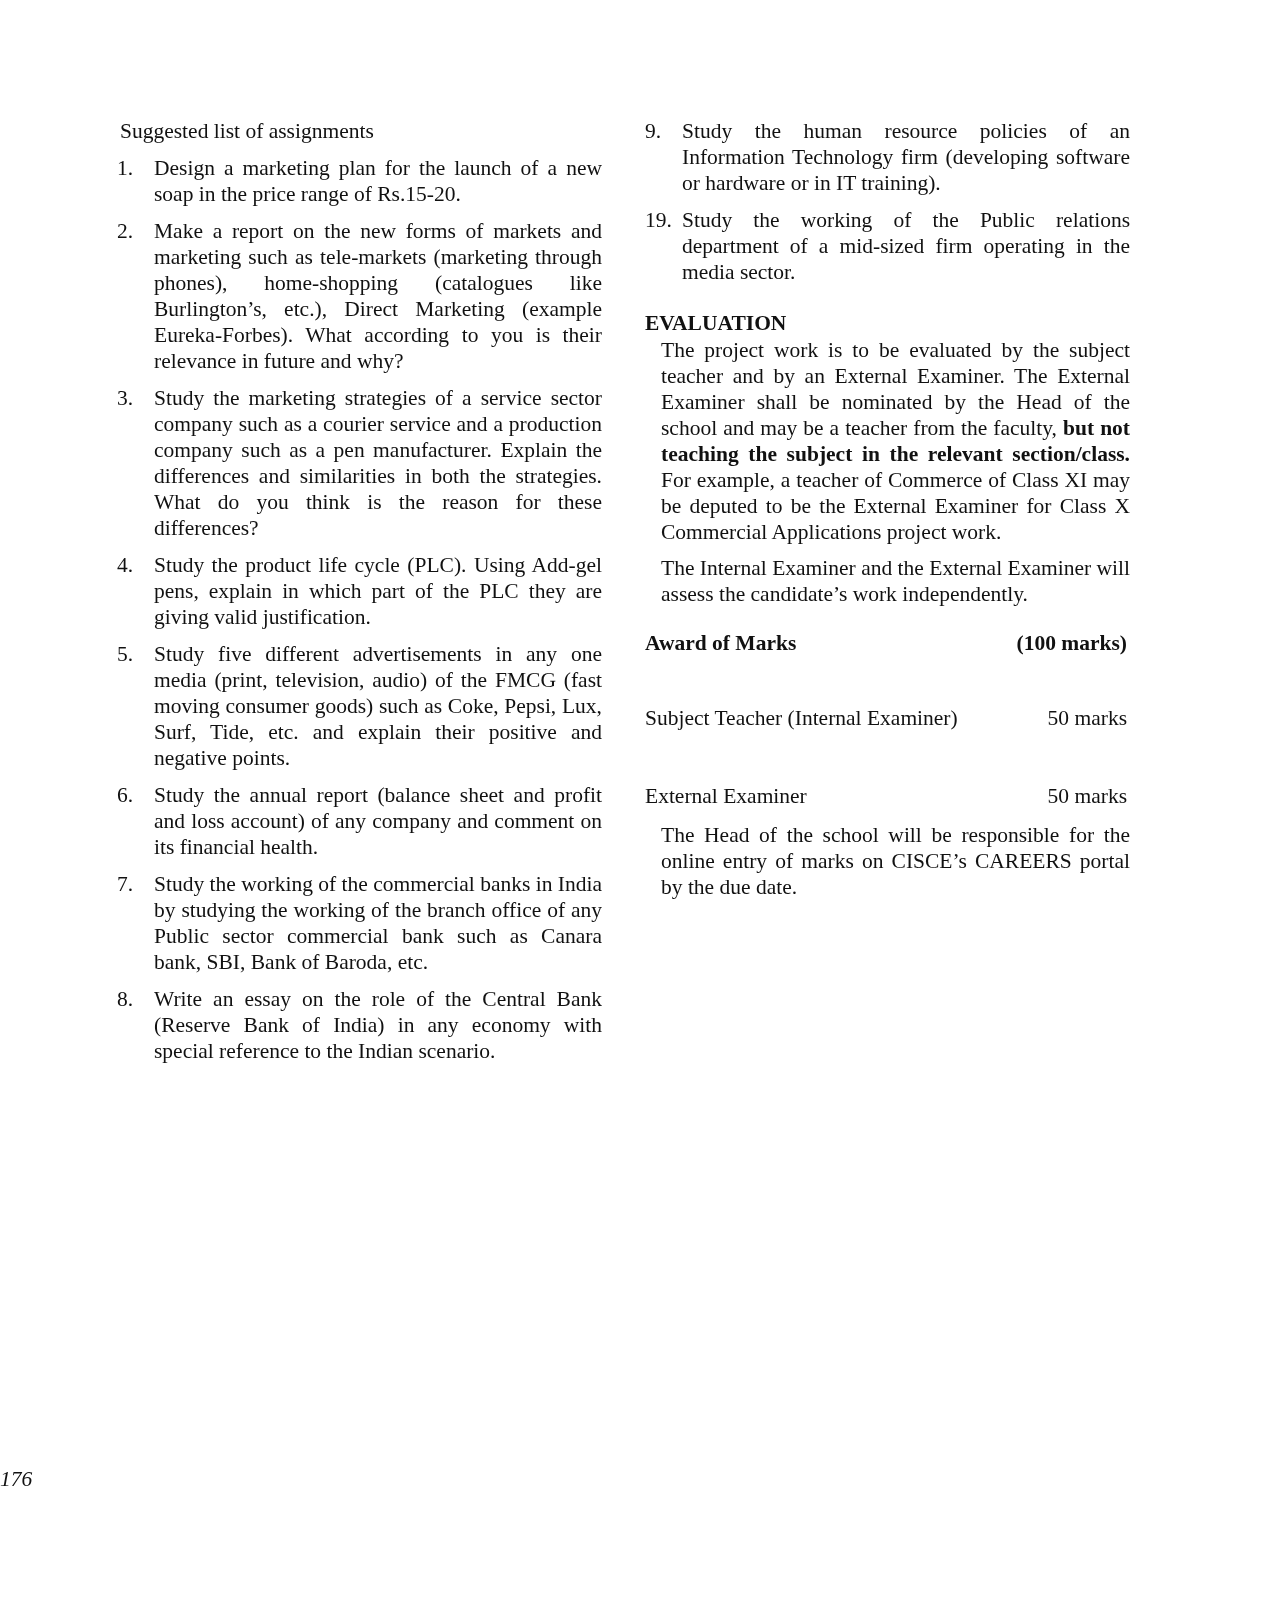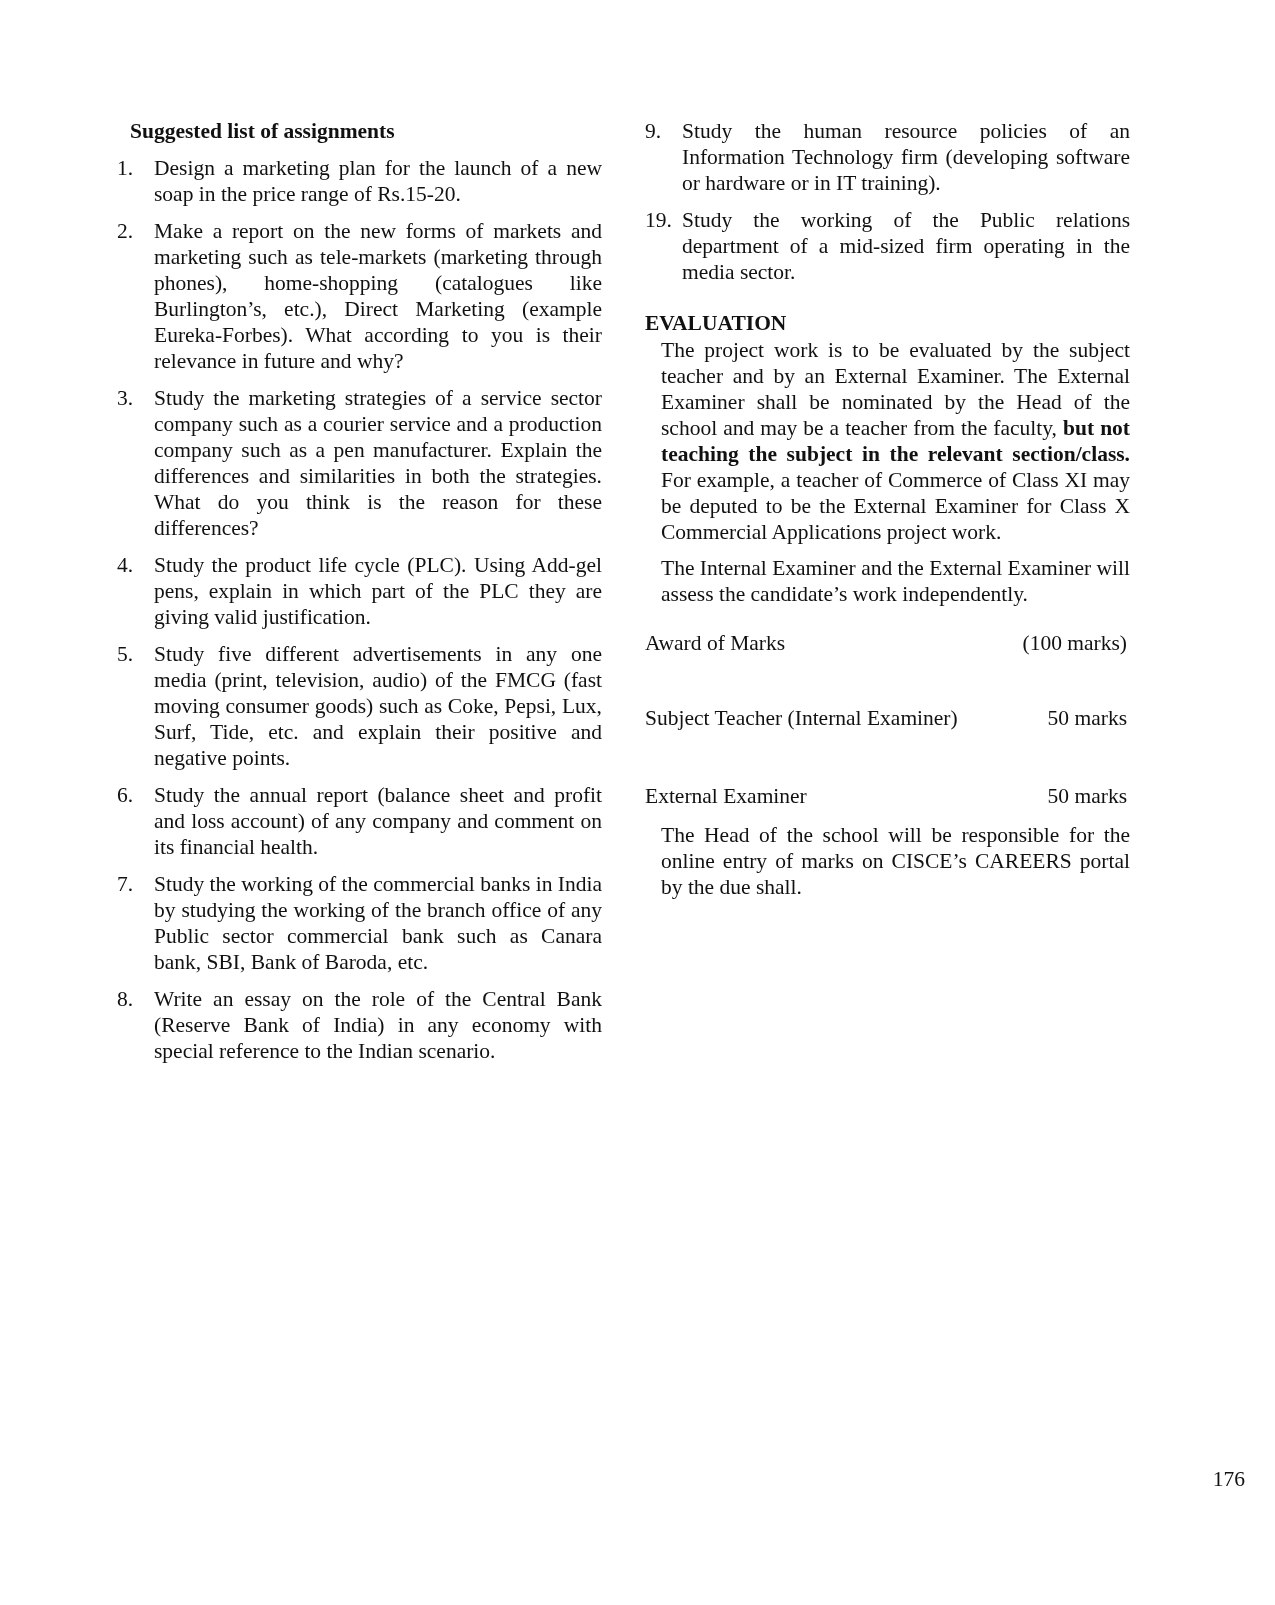--- a/index.html
+++ b/index.html
@@ -19,22 +19,22 @@
     }
     .col {
       position: absolute;
       top: 118px;
       width: 485px;
     }
     .col-left { left: 117px; }
     .col-right { left: 645px; }
 
     .heading {
-      font-weight: bold;
-      margin: 0 0 11px 13px;
+      font-weight: normal;
+      margin: 0 0 11px 3px;
       line-height: 26px;
     }
     ol.assign {
       list-style: none;
       margin: 0;
       padding: 0;
     }
     ol.assign li {
       position: relative;
       padding-left: 37px;
@@ -55,39 +55,40 @@
     p.para {
       margin: 0 0 10px 16px;
       text-align: justify;
       line-height: 26px;
     }
     p.para b { font-weight: bold; }
 
     .marks-head {
       display: flex;
       justify-content: space-between;
-      font-weight: normal;
+      font-weight: bold;
       margin: 23px 0 12px 0;
       padding-right: 3px;
     }
     .marks-row {
       display: flex;
       justify-content: space-between;
       line-height: 29.5px;
       padding-right: 3px;
       margin-top: 48px;
     }
     .marks-table { margin-bottom: 11px; }
 
     .page-number {
       position: absolute;
       top: 1466px;
       left: 0;
       width: 1245px;
-      text-align: right;
+      text-align: left;
+      font-style: italic;
     }
   </style>
 </head>
 <body>
 
 <div class="col col-left">
   <div class="heading">Suggested list of assignments</div>
   <ol class="assign">
     <li><span class="num">1.</span><span>Design a marketing plan for the launch of a new soap in the price range of Rs.15-20.</span></li>
     <li><span class="num">2.</span><span>Make a report on the new forms of markets and marketing such as tele-markets (marketing through phones), home-shopping (catalogues like Burlington’s, etc.), Direct Marketing (example Eureka-Forbes). What according to you is their relevance in future and why?</span></li>
@@ -118,16 +119,16 @@
     <div class="marks-row">
       <span>Subject Teacher (Internal Examiner)</span>
       <span>50 marks</span>
     </div>
     <div class="marks-row">
       <span>External Examiner</span>
       <span>50 marks</span>
     </div>
   </div>
 
-  <p class="para">The Head of the school will be responsible for the online entry of marks on CISCE’s CAREERS portal by the due shall.</p>
+  <p class="para">The Head of the school will be responsible for the online entry of marks on CISCE’s CAREERS portal by the due date.</p>
 </div>
 
 <div class="page-number">176</div>
 
 </body></html>

